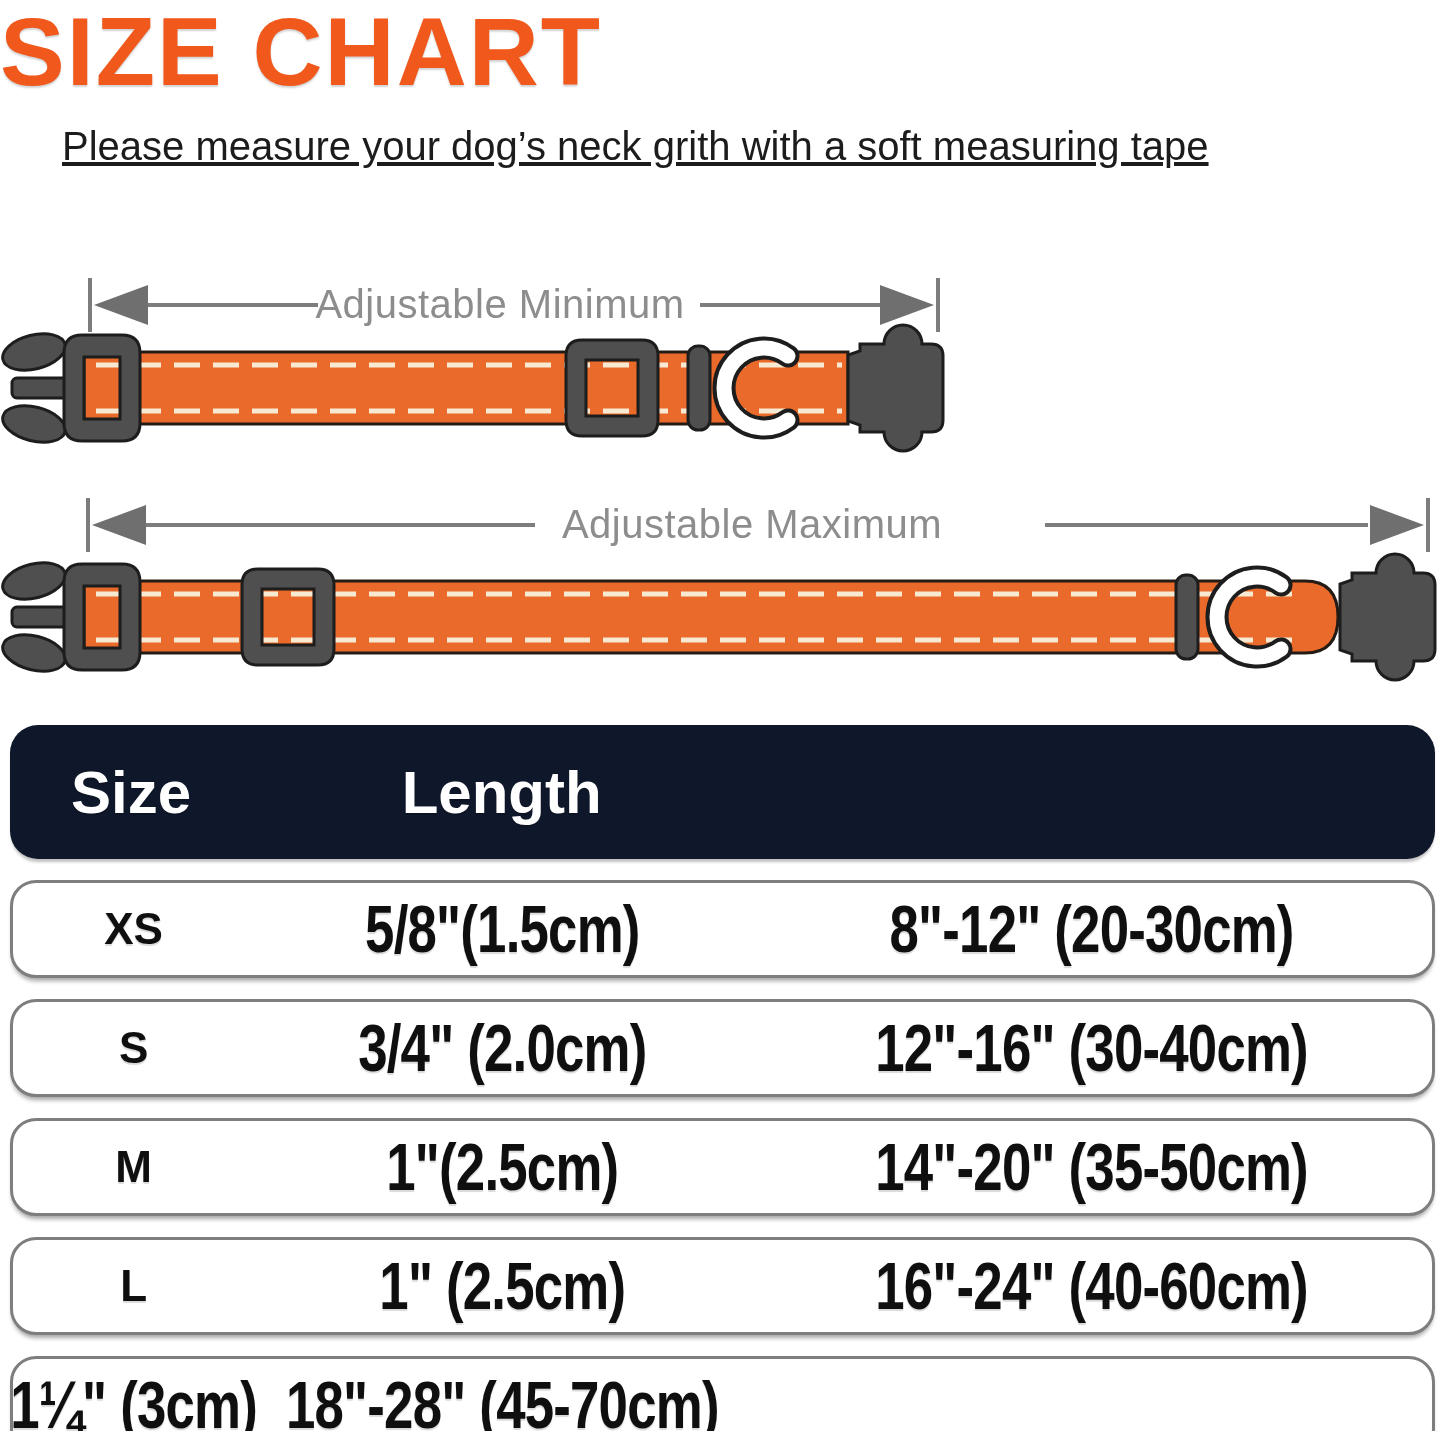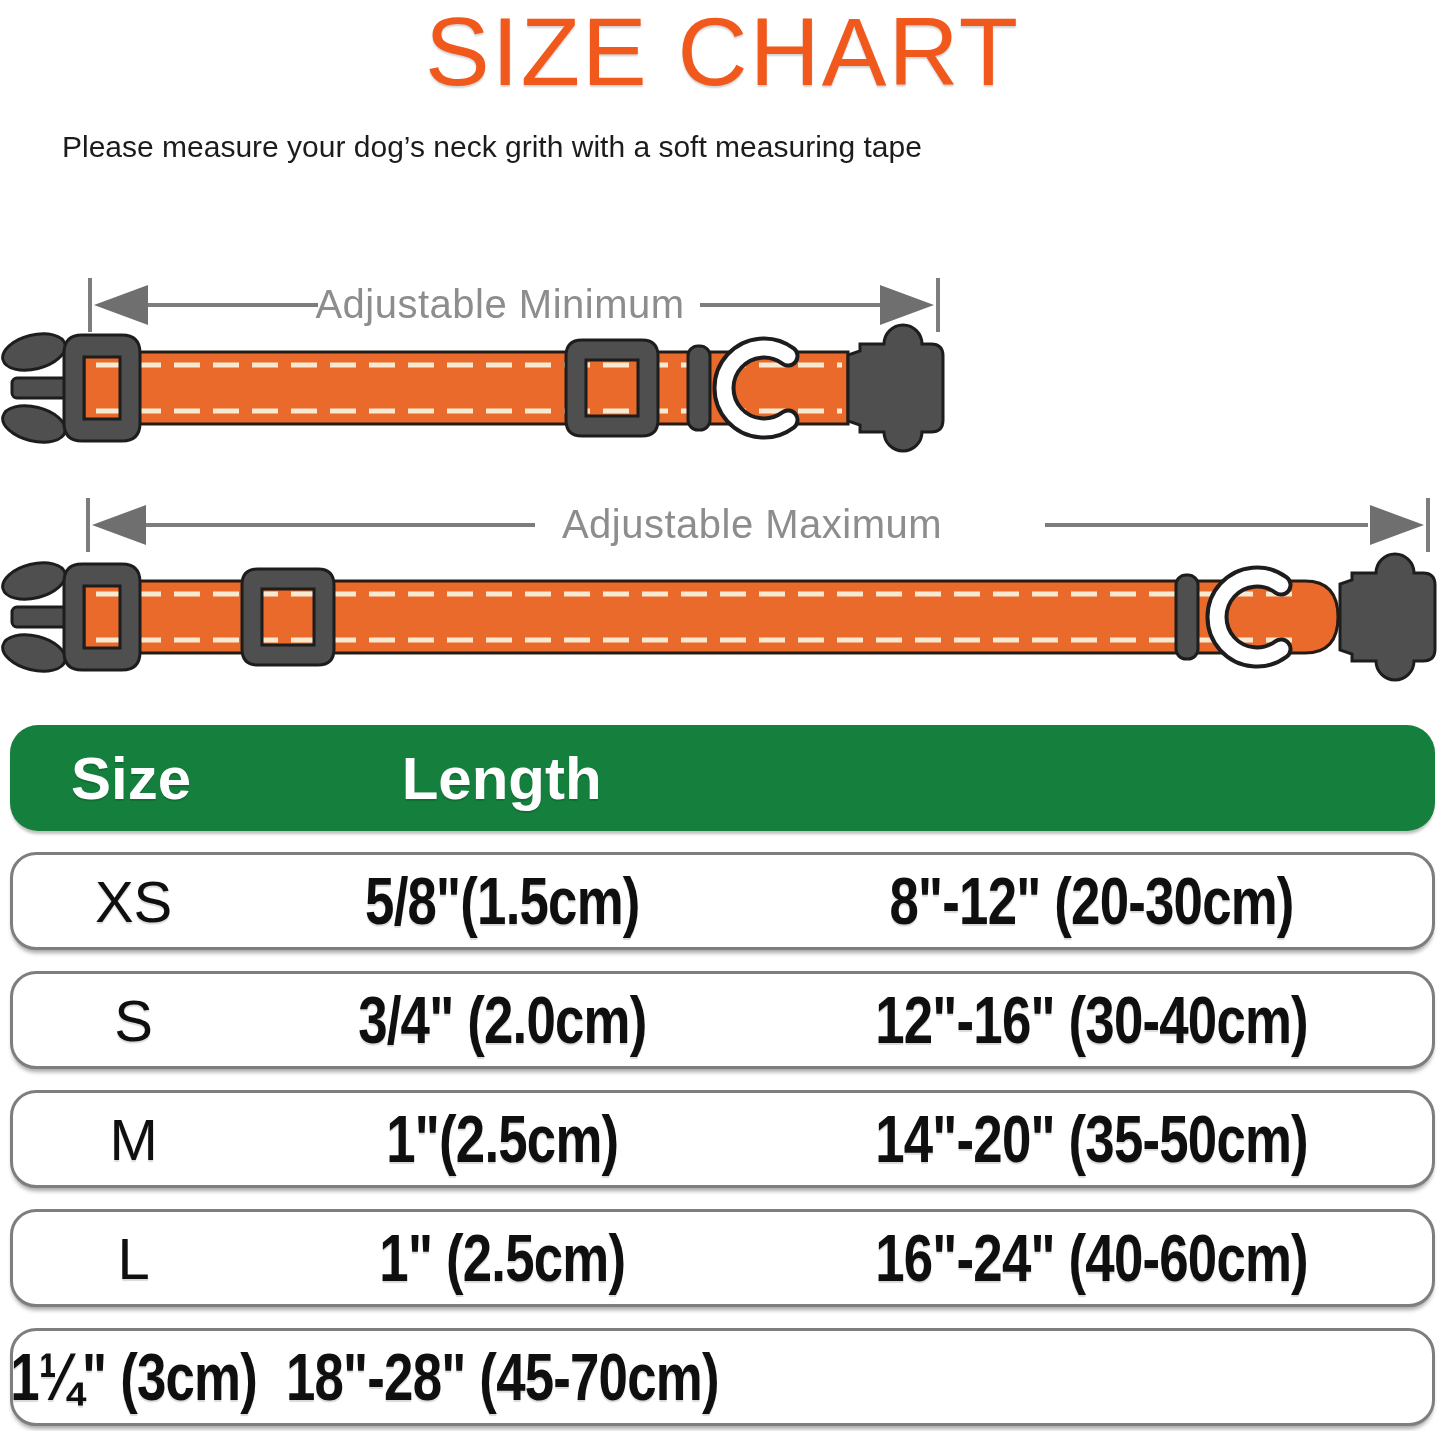--- a/index.html
+++ b/index.html
@@ -5,37 +5,37 @@
   html,body{margin:0;padding:0;background:#ffffff;}
   .canvas{
     position:relative;
     width:1445px;height:1431px;
     background:#ffffff;
     font-family:"Liberation Sans", sans-serif;
     overflow:hidden;
   }
   .page-title{
     position:absolute;top:2px;left:0;width:100%;
-    text-align:center;
-    font-size:97px;line-height:100px;font-weight:normal;letter-spacing:2px;
+    text-align:left;
+    font-size:97px;line-height:100px;font-weight:bold;letter-spacing:2px;
     color:#F1581C;
     text-shadow:0 2px 2px rgba(0,0,0,0.18);
   }
   .subtitle{
     position:absolute;top:118px;left:62px;width:1345px;
-    font-size:30px;line-height:57px;color:#1c1c1c;
+    font-size:40px;line-height:57px;color:#1c1c1c;text-decoration:underline;
   }
   .subtitle span{display:block;}
   .diagram-svg{position:absolute;top:262px;left:0;}
   .arrow-label{
     font-size:40px;fill:#8d8d8d;letter-spacing:0.5px;
   }
   .size-table{position:absolute;top:725px;left:10px;right:10px;}
   .t-head{
-    height:106px;background:#15803d;border-radius:28px;
+    height:134px;background:#0f172a;border-radius:28px;
     display:grid;grid-template-columns:17% 35% 48%;
     box-shadow:0 4px 3px -1px rgba(0,0,0,0.25);
   }
   .t-head .th{
     display:flex;align-items:center;justify-content:center;
     color:#ffffff;font-weight:bold;font-size:60px;
     text-shadow:0 2px 1px rgba(0,0,0,0.15);
   }
   .t-row{
     box-sizing:border-box;
@@ -43,21 +43,21 @@
     background:#ffffff;border:3px solid #7e7e7e;border-radius:26px;
     display:grid;grid-template-columns:17% 35% 48%;
     box-shadow:0 5px 4px -2px rgba(0,0,0,0.35);
   }
   .t-row:first-of-type{margin-top:22px;}
   .td{
     display:flex;align-items:center;justify-content:center;
     color:#0f0f0f;white-space:nowrap;
     text-shadow:0 2px 1px rgba(0,0,0,0.15);
   }
-  .td.size-cell{font-weight:normal;font-size:58px;}
+  .td.size-cell{font-weight:bold;font-size:44px;}
   .td.val{font-weight:bold;font-size:66px;transform:scaleX(0.8);letter-spacing:-1px;}
 </style>
 </head>
 <body>
 
 <div class="canvas">
 
   <div class="page-title">SIZE CHART</div>
 
   <div class="subtitle">

